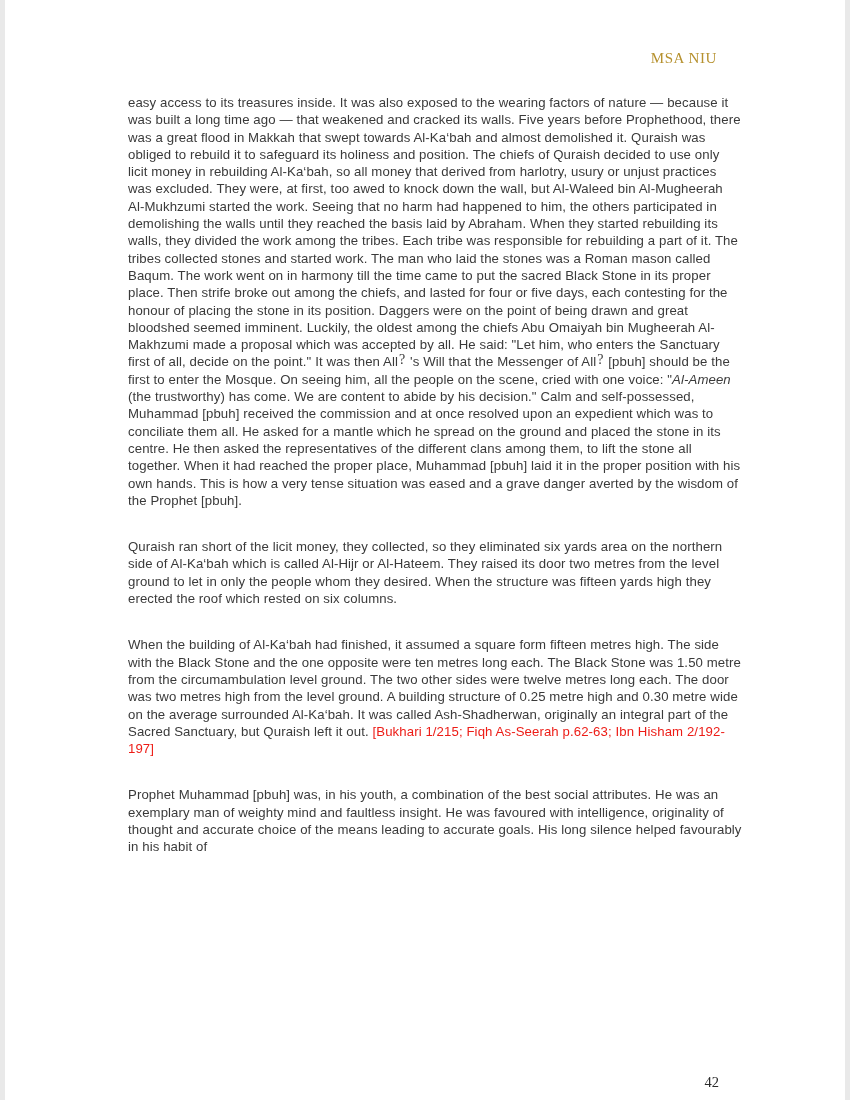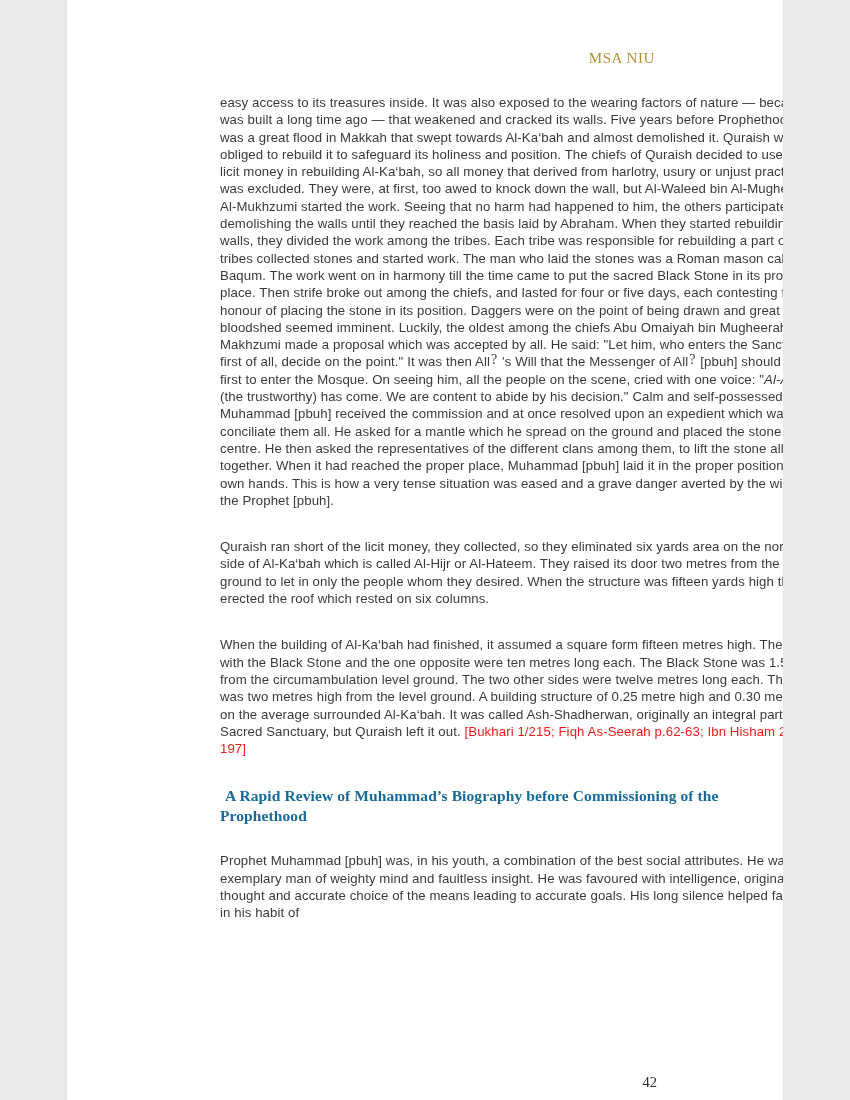--- a/index.html
+++ b/index.html
@@ -4,21 +4,21 @@
 <style>
   :root{
     --header_gold:#B6912F;
     --heading_blue:#176A97;
     --citation_red:#ED1C16;
     --body_text:#3A3A3A;
   }
   html,body{margin:0;padding:0;background:#e9e9e9;}
   .page{
     position:relative;
-    width:716px;height:1100px;
+    width:840px;height:1100px;
     background:#ffffff;
     margin:0 auto;
     overflow:hidden;
     font-family:"Liberation Sans", sans-serif;
   }
   .doc-header{
     position:absolute;
     top:50px;right:128px;
     font-family:"Liberation Serif", serif;
     font-size:15px;
@@ -26,21 +26,20 @@
     color:var(--header_gold);
   }
   .content{
     position:absolute;
     left:123px;top:94px;
     width:614px;
     color:var(--body_text);
     font-size:13.2px;
     line-height:17.3px;
     letter-spacing:0.1px;
-    margin-left:30px;
   }
   .content p{margin:0 0 29px 0;}
   .allah-glyph{
     font-family:"Liberation Serif", serif;
     font-size:14px;
     position:relative;
     top:-2px;
     padding:0 1px;
   }
   .italic{font-style:italic;}
@@ -72,21 +71,20 @@
   <div class="doc-header">MSA NIU</div>
 
   <div class="content">
 
     <p><span>easy access to its treasures inside. It was also exposed to the wearing factors of nature — because it was built a long time ago — that weakened and cracked its walls. Five years before Prophethood, there was a great flood in Makkah that swept towards Al-Ka‘bah and almost demolished it. Quraish was obliged to rebuild it to safeguard its holiness and position. The chiefs of Quraish decided to use only licit money in rebuilding Al-Ka‘bah, so all money that derived from harlotry, usury or unjust practices was excluded. They were, at first, too awed to knock down the wall, but Al-Waleed bin Al-Mugheerah Al-Mukhzumi started the work. Seeing that no harm had happened to him, the others participated in demolishing the walls until they reached the basis laid by Abraham. When they started rebuilding its walls, they divided the work among the tribes. Each tribe was responsible for rebuilding a part of it. The tribes collected stones and started work. The man who laid the stones was a Roman mason called Baqum. The work went on in harmony till the time came to put the sacred Black Stone in its proper place. Then strife broke out among the chiefs, and lasted for four or five days, each contesting for the honour of placing the stone in its position. Daggers were on the point of being drawn and great bloodshed seemed imminent. Luckily, the oldest among the chiefs Abu Omaiyah bin Mugheerah Al-Makhzumi made a proposal which was accepted by all. He said: "Let him, who enters the Sanctuary first of all, decide on the point." It was then All</span><span class="allah-glyph">?</span><span> 's Will that the Messenger of All</span><span class="allah-glyph">?</span><span> [pbuh] should be the first to enter the Mosque. On seeing him, all the people on the scene, cried with one voice: "</span><span class="italic">Al-Ameen</span><span> (the trustworthy) has come. We are content to abide by his decision." Calm and self-possessed, Muhammad [pbuh] received the commission and at once resolved upon an expedient which was to conciliate them all. He asked for a mantle which he spread on the ground and placed the stone in its centre. He then asked the representatives of the different clans among them, to lift the stone all together. When it had reached the proper place, Muhammad [pbuh] laid it in the proper position with his own hands. This is how a very tense situation was eased and a grave danger averted by the wisdom of the Prophet [pbuh].</span></p>
 
     <p>Quraish ran short of the licit money, they collected, so they eliminated six yards area on the northern side of Al-Ka‘bah which is called Al-Hijr or Al-Hateem. They raised its door two metres from the level ground to let in only the people whom they desired. When the structure was fifteen yards high they erected the roof which rested on six columns.</p>
 
     <p><span>When the building of Al-Ka‘bah had finished, it assumed a square form fifteen metres high. The side with the Black Stone and the one opposite were ten metres long each. The Black Stone was 1.50 metre from the circumambulation level ground. The two other sides were twelve metres long each. The door was two metres high from the level ground. A building structure of 0.25 metre high and 0.30 metre wide on the average surrounded Al-Ka‘bah. It was called Ash-Shadherwan, originally an integral part of the Sacred Sanctuary, but Quraish left it out. </span><span class="citation">[Bukhari 1/215; Fiqh As-Seerah p.62-63; Ibn Hisham 2/192-197]</span></p>
 
-    <h2 class="section-heading">A Rapid Review of Muhammad’s Biography before Commissioning of the Prophethood</h2>
 
     <p>Prophet Muhammad [pbuh] was, in his youth, a combination of the best social attributes. He was an exemplary man of weighty mind and faultless insight. He was favoured with intelligence, originality of thought and accurate choice of the means leading to accurate goals. His long silence helped favourably in his habit of</p>
 
   </div>
 
   <div class="page-number">42</div>
 
 </div>
 
 </body></html>

